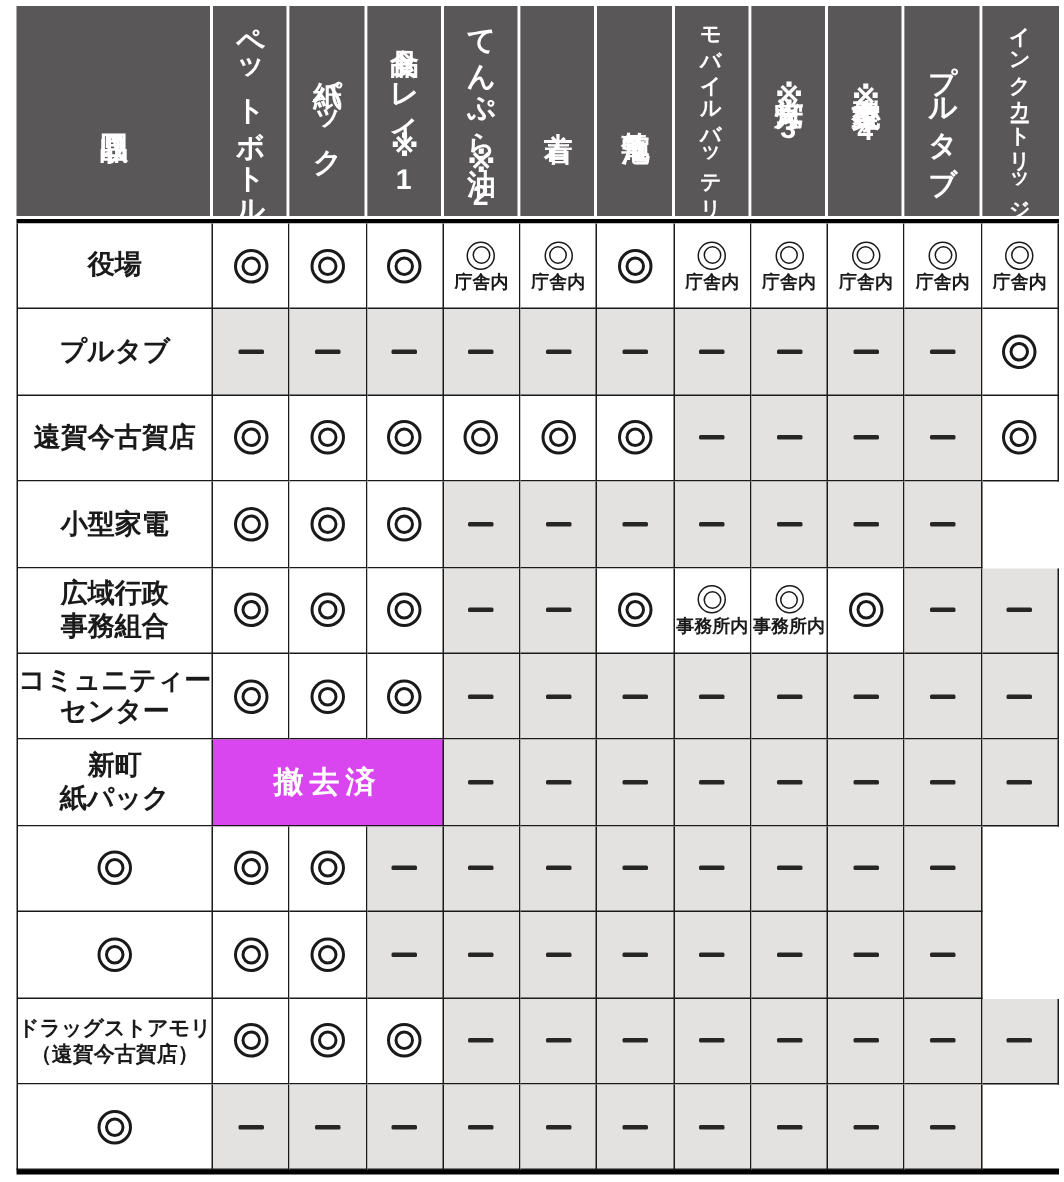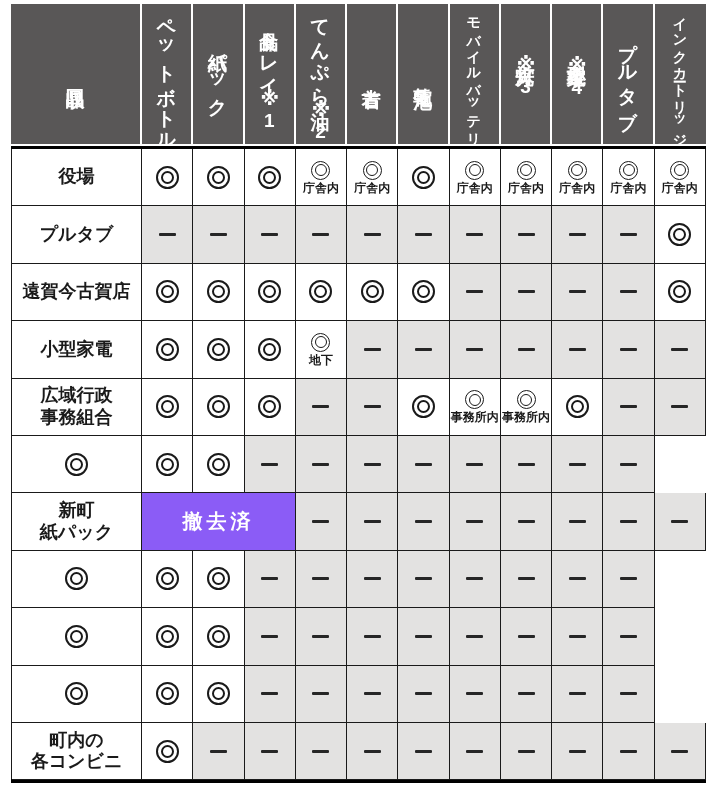--- a/index.html
+++ b/index.html
@@ -39,21 +39,21 @@
     box-sizing:border-box;
     display:flex;flex-direction:column;align-items:center;justify-content:center;
     background:#fff;overflow:hidden;
   }
   .rlabel{
     font-weight:bold;font-size:18px;line-height:1.2;
     text-align:center;white-space:pre-line;
   }
   .rlabel.small{font-size:14px;}
   .cell.gray{background:#e3e2e1;}
-  .cell.removed{background:#8b5cf6;font-family:Liberation Serif, serif;}
+  .cell.removed{background:#d946ef;font-family:Liberation Serif, serif;}
   .cell.removed span{
     color:#fff;font-weight:bold;font-size:20px;letter-spacing:4px;
   }
   .circ{
     width:23px;height:23px;border:2px solid #1a1a1a;border-radius:50%;
     position:relative;box-sizing:border-box;flex:none;
   }
   .circ::after{
     content:"";position:absolute;inset:3px;
     border:2px solid #1a1a1a;border-radius:50%;
@@ -229,24 +229,20 @@
           <div class="rlabel">小型家電</div>
           <div class="cell avail">
             <span class="circ"></span>
           </div>
           <div class="cell avail">
             <span class="circ"></span>
           </div>
           <div class="cell avail">
             <span class="circ"></span>
           </div>
-          <div class="cell avail">
-            <span class="circ sm"></span>
-            <span class="note">地下</span>
-          </div>
           <div class="cell gray">
             <span class="dash"></span>
           </div>
           <div class="cell gray">
             <span class="dash"></span>
           </div>
           <div class="cell gray">
             <span class="dash"></span>
           </div>
           <div class="cell gray">
@@ -295,20 +291,22 @@
             <span class="circ"></span>
           </div>
           <div class="cell gray">
             <span class="dash"></span>
           </div>
           <div class="cell gray">
             <span class="dash"></span>
           </div>
         </div>
         <div class="row">
+          <div class="rlabel">コミュニティー
+センター</div>
           <div class="cell avail">
             <span class="circ"></span>
           </div>
           <div class="cell avail">
             <span class="circ"></span>
           </div>
           <div class="cell avail">
             <span class="circ"></span>
           </div>
           <div class="cell gray">
@@ -431,57 +429,57 @@
             <span class="dash"></span>
           </div>
           <div class="cell gray">
             <span class="dash"></span>
           </div>
           <div class="cell gray">
             <span class="dash"></span>
           </div>
         </div>
         <div class="row">
-          <div class="cell avail">
-            <span class="circ"></span>
-          </div>
-          <div class="cell avail">
-            <span class="circ"></span>
-          </div>
-          <div class="cell avail">
-            <span class="circ"></span>
-          </div>
-          <div class="cell gray">
-            <span class="dash"></span>
-          </div>
-          <div class="cell gray">
-            <span class="dash"></span>
-          </div>
-          <div class="cell gray">
-            <span class="dash"></span>
-          </div>
-          <div class="cell gray">
-            <span class="dash"></span>
-          </div>
-          <div class="cell gray">
-            <span class="dash"></span>
-          </div>
-          <div class="cell gray">
-            <span class="dash"></span>
-          </div>
-          <div class="cell gray">
-            <span class="dash"></span>
-          </div>
-          <div class="cell gray">
-            <span class="dash"></span>
-          </div>
-        </div>
-        <div class="row">
-          <div class="rlabel">町内の
-各コンビニ</div>
+          <div class="rlabel small">ドラッグストアモリ
+（遠賀今古賀店）</div>
+          <div class="cell avail">
+            <span class="circ"></span>
+          </div>
+          <div class="cell avail">
+            <span class="circ"></span>
+          </div>
+          <div class="cell avail">
+            <span class="circ"></span>
+          </div>
+          <div class="cell gray">
+            <span class="dash"></span>
+          </div>
+          <div class="cell gray">
+            <span class="dash"></span>
+          </div>
+          <div class="cell gray">
+            <span class="dash"></span>
+          </div>
+          <div class="cell gray">
+            <span class="dash"></span>
+          </div>
+          <div class="cell gray">
+            <span class="dash"></span>
+          </div>
+          <div class="cell gray">
+            <span class="dash"></span>
+          </div>
+          <div class="cell gray">
+            <span class="dash"></span>
+          </div>
+          <div class="cell gray">
+            <span class="dash"></span>
+          </div>
+        </div>
+        <div class="row">
           <div class="cell avail">
             <span class="circ"></span>
           </div>
           <div class="cell gray">
             <span class="dash"></span>
           </div>
           <div class="cell gray">
             <span class="dash"></span>
           </div>
           <div class="cell gray">

